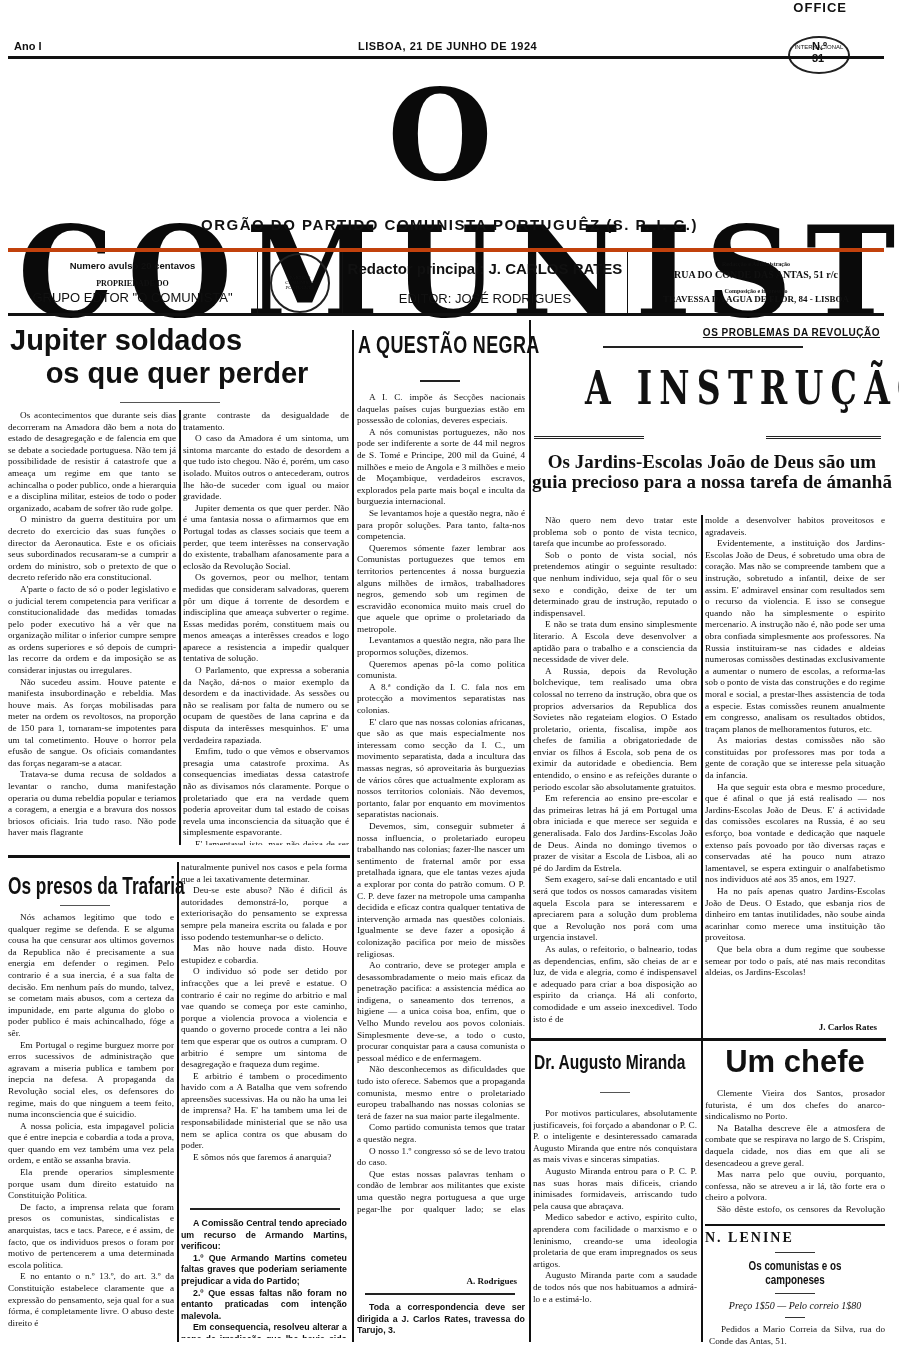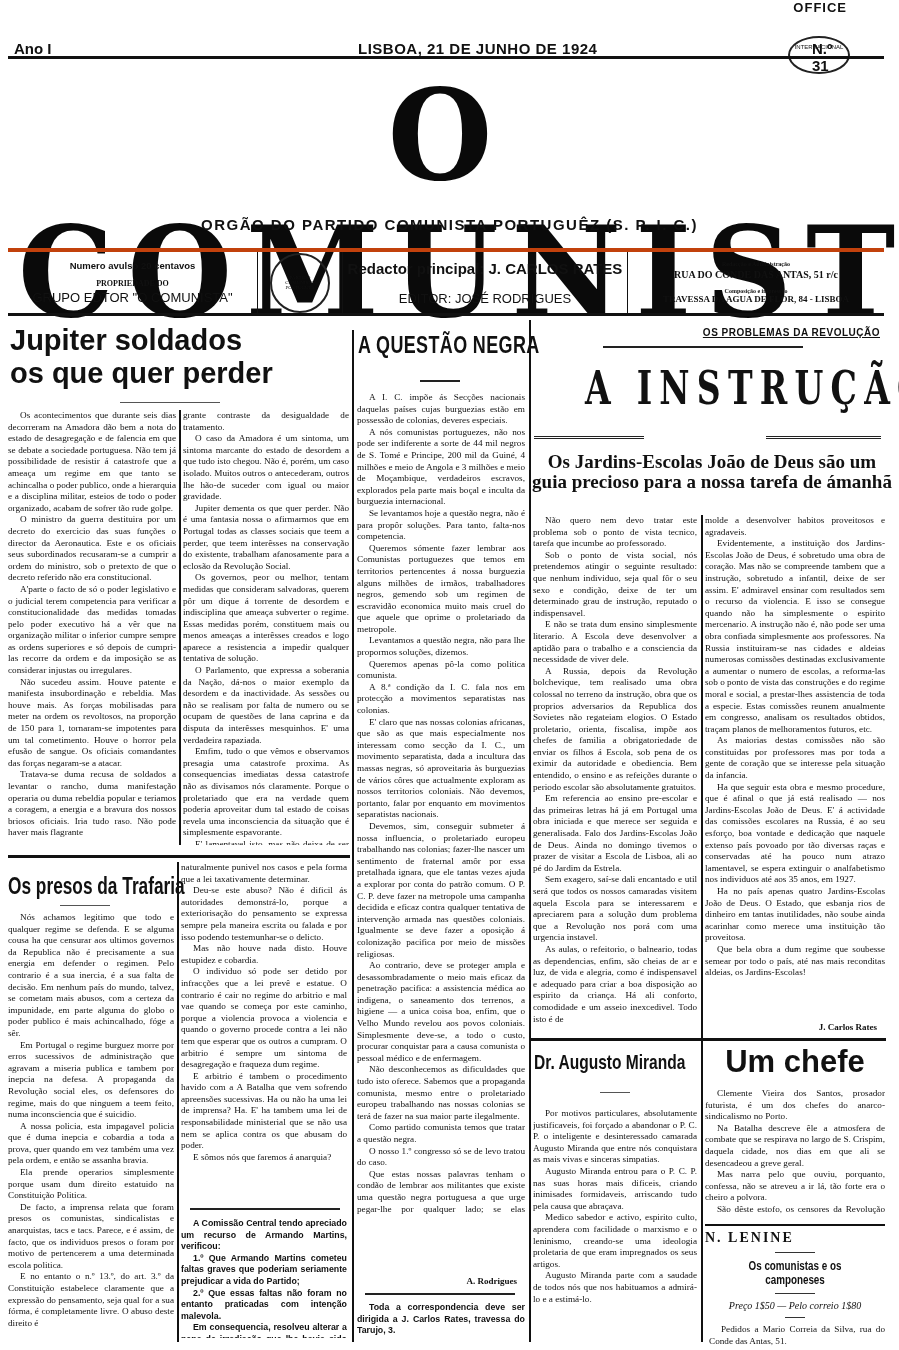--- a/index.html
+++ b/index.html
@@ -1,19 +1,19 @@
 <!DOCTYPE html>
 <html><head>
 <meta charset="utf-8">
 <style>
 *{box-sizing:border-box;margin:0;padding:0}
 body{width:899px;height:1350px;background:#fff;color:#111;font-family:"Liberation Serif",serif;overflow:hidden;position:relative}
 .abs{position:absolute}
 .topline{left:0;top:0;width:899px;height:18px;font-family:"Liberation Sans",sans-serif;font-weight:bold;font-size:13px;text-align:right;padding-right:52px;letter-spacing:1px}
-.dateline{left:0;top:38px;width:732px;height:16px;font-family:"Liberation Sans",sans-serif;font-weight:bold;font-size:15px}
+.dateline{left:0;top:38px;width:732px;height:16px;font-family:"Liberation Sans",sans-serif;font-weight:bold;font-size:11px}
 .dateline .ano{position:absolute;left:14px;top:2px}
 .dateline .date{position:absolute;left:358px;top:2px;letter-spacing:.5px}
 .dateline .num{position:absolute;left:812px;top:2px}
 .stamp{left:788px;top:36px;width:62px;height:38px;border:2px solid #222;border-radius:50%;font-size:6px;text-align:center;padding-top:6px;font-family:"Liberation Sans",sans-serif}
 .rule{left:8px;width:876px;height:3px;background:#111}
 .masthead{left:18px;top:70px;width:858px;height:130px;font-family:"DejaVu Serif",serif;font-weight:900;font-size:120px;line-height:130px;letter-spacing:14px;text-align:center;transform:scaleY(1.05);color:#0a0a0a}
 .subtitle{left:0;top:216px;width:899px;text-align:center;font-family:"Liberation Sans",sans-serif;font-weight:bold;font-size:15px;letter-spacing:1.5px}
 .infobar{left:8px;top:248px;width:876px;height:68px;border-top:4px solid #c2410c;border-bottom:3px solid #111;display:flex}
 .infobar > div{border-right:1.5px solid #111;display:flex;flex-direction:column;justify-content:center;align-items:center;text-align:center}
 .infobar > div:last-child{border-right:none}
@@ -28,21 +28,21 @@
 .ib3 .red{font-family:"Liberation Sans",sans-serif;font-size:15px;font-weight:bold}
 .ib3 .ed{font-family:Liberation Sans, sans-serif;font-size:13px;margin-top:14px}
 .ib4 .small{font-size:6px;font-weight:bold}
 .ib4 .addr{font-size:10px;font-weight:bold;margin:2px 0 8px}
 .ib4 .addr2{font-size:9px;font-weight:bold}
 .col{font-size:9.2px;line-height:11.6px;text-align:justify;overflow:hidden}
 .col p{text-indent:12px}
 .vline{width:1.5px;background:#111}
 .hline{height:3px;background:#111}
 .h-jupiter{left:10px;top:324px;width:340px;font-family:"Liberation Sans",sans-serif;font-weight:bold;font-size:29px;line-height:33px}
-.h-jupiter .l2{display:block;text-align:left;padding-right:6px}
+.h-jupiter .l2{display:block;text-align:center;padding-right:6px}
 .h-questao{left:358px;top:332px;width:168px;font-family:"Liberation Sans",sans-serif;font-weight:bold;font-size:23px;transform:scaleX(.78);transform-origin:left;white-space:nowrap;letter-spacing:.5px}
 .kicker{left:540px;top:327px;width:340px;text-align:right;font-family:"Liberation Sans",sans-serif;font-weight:bold;font-size:10px;text-decoration:underline;letter-spacing:.5px}
 .h-instr{left:536px;top:360px;width:350px;text-align:center;font-family:"DejaVu Serif",serif;font-weight:900;font-size:46px;line-height:56px;transform:scaleX(.72);transform-origin:center;letter-spacing:10px;white-space:nowrap}
 .h-jardins{left:532px;top:452px;width:360px;text-align:center;font-family:"Liberation Serif",serif;font-weight:bold;font-size:19px;line-height:20px}
 .h-presos{left:8px;top:872px;width:165px;font-family:"Liberation Sans",sans-serif;font-weight:bold;font-size:24px;transform:scaleX(.72);transform-origin:left;white-space:nowrap}
 .h-augusto{left:534px;top:1050px;width:160px;font-family:"Liberation Sans",sans-serif;font-weight:bold;font-size:21px;transform:scaleX(.74);transform-origin:left;white-space:nowrap}
 .h-chefe{left:705px;top:1044px;width:180px;text-align:center;font-family:"Liberation Sans",sans-serif;font-weight:bold;font-size:31px}
 .sig{text-align:right;font-family:Liberation Serif, serif;font-weight:bold;font-size:9px;padding-right:8px}
 .dash{width:40px;height:1px;background:#333;margin:6px auto}
 .lenine{font-family:"Liberation Serif",serif;font-weight:bold;font-size:14px;letter-spacing:2px;text-align:left}
@@ -109,21 +109,21 @@
   <p>Emfim, tudo o que vêmos e observamos presagia uma catastrofe proxima. As consequencias imediatas dessa catastrofe não as divisamos nós claramente. Porque o proletariado que era na verdade quem poderia aproveitar dum tal estado de coisas revela uma inconsciencia da situação que é simplesmente espavorante.</p>
   <p>E' lamentavel isto, mas não deixa de ser verdadeiro.</p>
 </div>
 <div class="abs hline" style="left:8px;top:855px;width:342px"></div>
 
 <div class="abs h-presos">Os presos da Trafaria</div>
 <div class="abs" style="left:60px;top:905px;width:50px;height:1px;background:#555"></div>
 <div class="abs col" style="left:8px;top:912px;width:166px;height:430px">
   <p>Nós achamos legitimo que todo e qualquer regime se defenda. E se alguma cousa ha que censurar aos ultimos governos da Republica não é precisamente a sua energia em defender o regimen. Pelo contrario é a sua inercia, é a sua falta de decisão. Em nenhum país do mundo, talvez, se cometam mais abusos, com a certeza da impunidade, em parte alguma do globo o poder publico é mais achincalhado, fóge a sêr.</p>
   <p>Em Portugal o regime burguez morre por erros sucessivos de administração que agravam a miseria publica e tambem por inepcia na defesa. A propaganda da Revolução social eles, os defensores do regime, mais do que ninguem a teem feito, numa inconsciencia que é suicidio.</p>
-  <p>A nossa policia, esta impagavel policia que é duma inepcia e cobardia a toda a prova, quer quando em vez também uma vez pela ordem, e então se assanha bravia.</p>
+  <p>A nossa policia, esta impagavel policia que é entre inepcia e cobardia a toda a prova, quer quando em vez também uma vez pela ordem, e então se assanha bravia.</p>
   <p>Ela prende operarios simplesmente porque usam dum direito estatuido na Constituição Politica.</p>
   <p>De facto, a imprensa relata que foram presos os comunistas, sindicalistas e anarquistas, tacs e tacs. Parece, e é assim, de facto, que os individuos presos o foram por motivo de pertencerem a uma determinada escola politica.</p>
   <p>E no entanto o n.º 13.º, do art. 3.º da Constituição estabelece claramente que a expressão do pensamento, seja qual for a sua fórma, é completamente livre. O abuso deste direito é</p>
 </div>
 <div class="abs vline" style="left:177px;top:862px;height:480px"></div>
 <div class="abs col" style="left:181px;top:862px;width:166px;height:340px">
   <p style="text-indent:0">naturalmente punivel nos casos e pela forma que a lei taxativamente determinar.</p>
   <p>Deu-se este abuso? Não é dificil ás autoridades demonstrá-lo, porque a exteriorisação do pensamento se expressa sempre pela maneira escrita ou falada e por isso podendo testemunhar-se o delicto.</p>
   <p>Mas não houve nada disto. Houve estupidez e cobardia.</p>
   <p>O individuo só pode ser detido por infracções que a lei prevê e estatue. O contrario é cair no regime do arbitrio e mal vae quando se começa por este caminho, porque a violencia provoca a violencia e quando o governo procede contra a lei não tem que esperar que os outros a cumpram. O arbitrio é sempre um sintoma de desagregação e fraqueza dum regime.</p>

